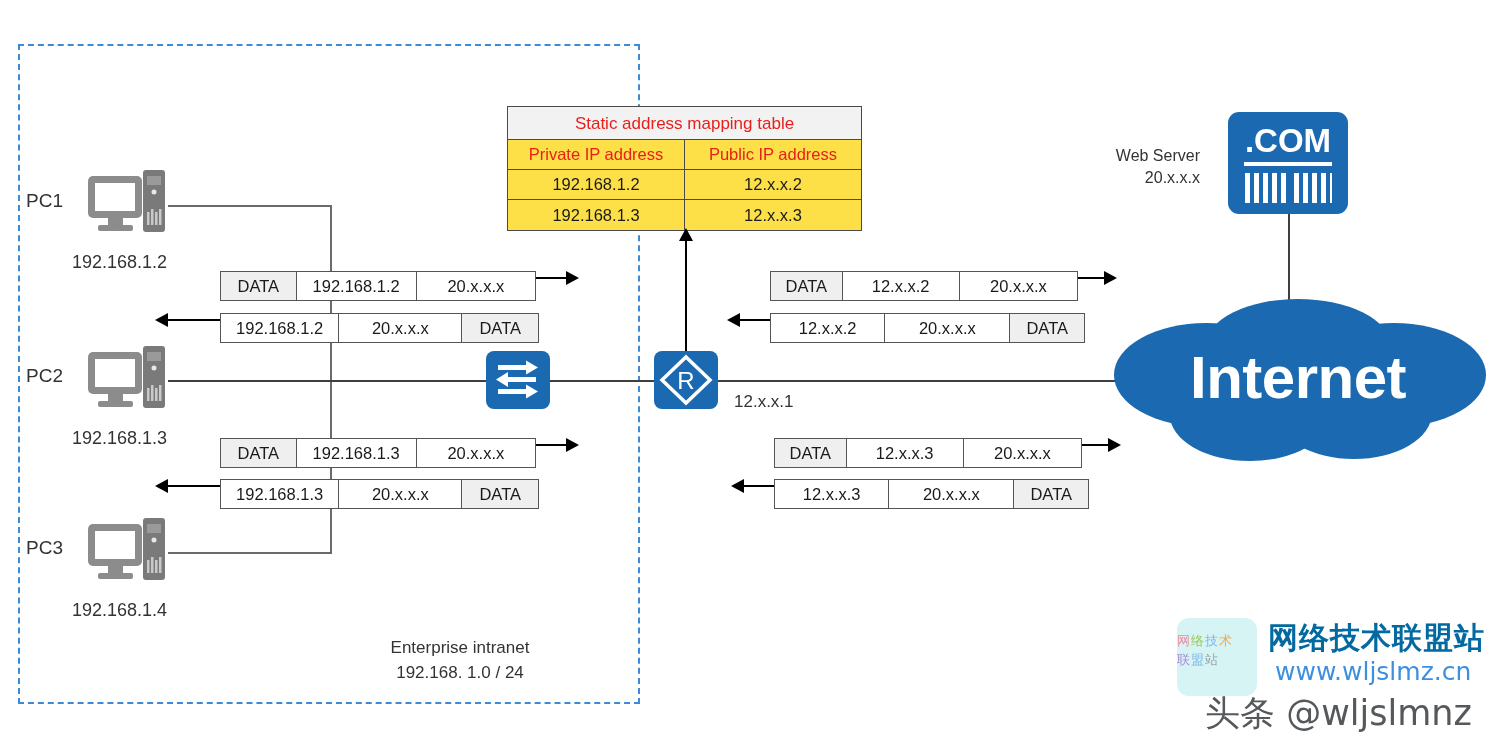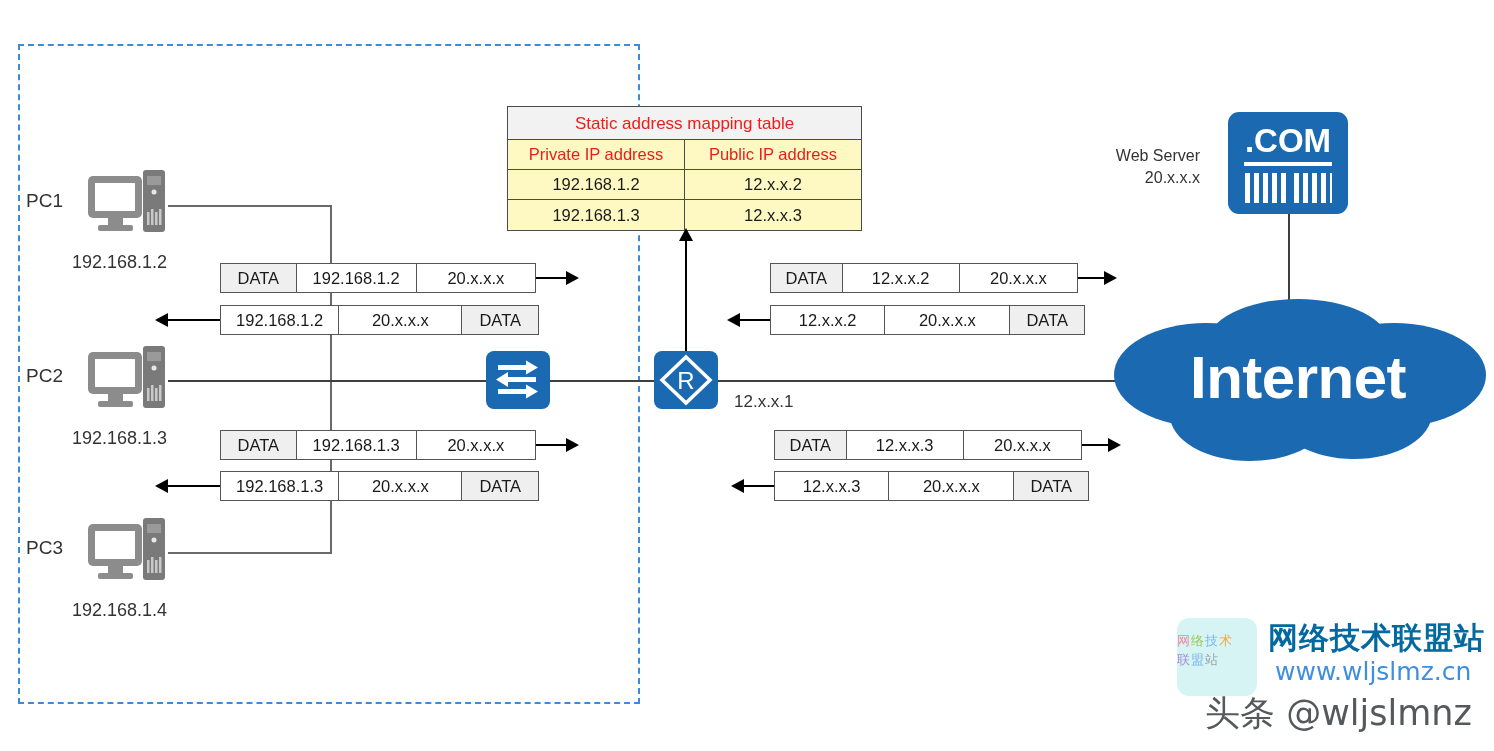--- a/index.html
+++ b/index.html
@@ -52,20 +52,21 @@
     white-space: nowrap;
   }
 
   
   .packet {
     display: flex;
     border: 1.5px solid #555555;
     background: #ffffff;
     height: 30px;
     box-sizing: border-box;
+    margin-top: 8px;
   }
   .packet > div {
     display: flex;
     align-items: center;
     justify-content: center;
     font-size: 16.5px;
     color: #1a1a1a;
     border-right: 1.5px solid #555555;
     box-sizing: border-box;
     white-space: nowrap;
@@ -98,21 +99,21 @@
     border-left: 7px solid transparent;
     border-right: 7px solid transparent;
   }
 
   
   #mapping-table {
     left: 507px; top: 106px;
     width: 355px;
     border: 1.5px solid #4a4a4a;
     box-sizing: border-box;
-    background: #fef9c3;
+    background: #fde047;
   }
   #mapping-table .tbl-title {
     height: 33px;
     line-height: 33px;
     text-align: center;
     font-size: 17px;
     color: #e8201b;
     background: #f2f2f2;
     border-bottom: 1.5px solid #4a4a4a;
     box-sizing: border-box;
@@ -452,20 +453,24 @@
         <rect x="53" y="61" width="5" height="30"></rect>
         <rect x="66" y="61" width="5" height="30"></rect>
         <rect x="75" y="61" width="5" height="30"></rect>
         <rect x="84" y="61" width="5" height="30"></rect>
         <rect x="93" y="61" width="5" height="30"></rect>
         <rect x="102" y="61" width="2" height="30"></rect>
       </g>
     </svg>
   </div>
 
+  <div class="abs" id="intranet-caption">
+    <div>Enterprise intranet</div>
+    <div>192.168. 1.0 / 24</div>
+  </div>
 
   <div class="abs" id="wm-logo">
     <div class="l1">
       <span class="wm-c1">网</span><span class="wm-c2">络</span><span class="wm-c3">技</span><span class="wm-c4">术</span>
     </div>
     <div class="l2">
       <span class="wm-c5">联</span><span class="wm-c3">盟</span><span class="wm-c6">站</span>
     </div>
   </div>
   <div class="abs" id="wm-title">网络技术联盟站</div>

